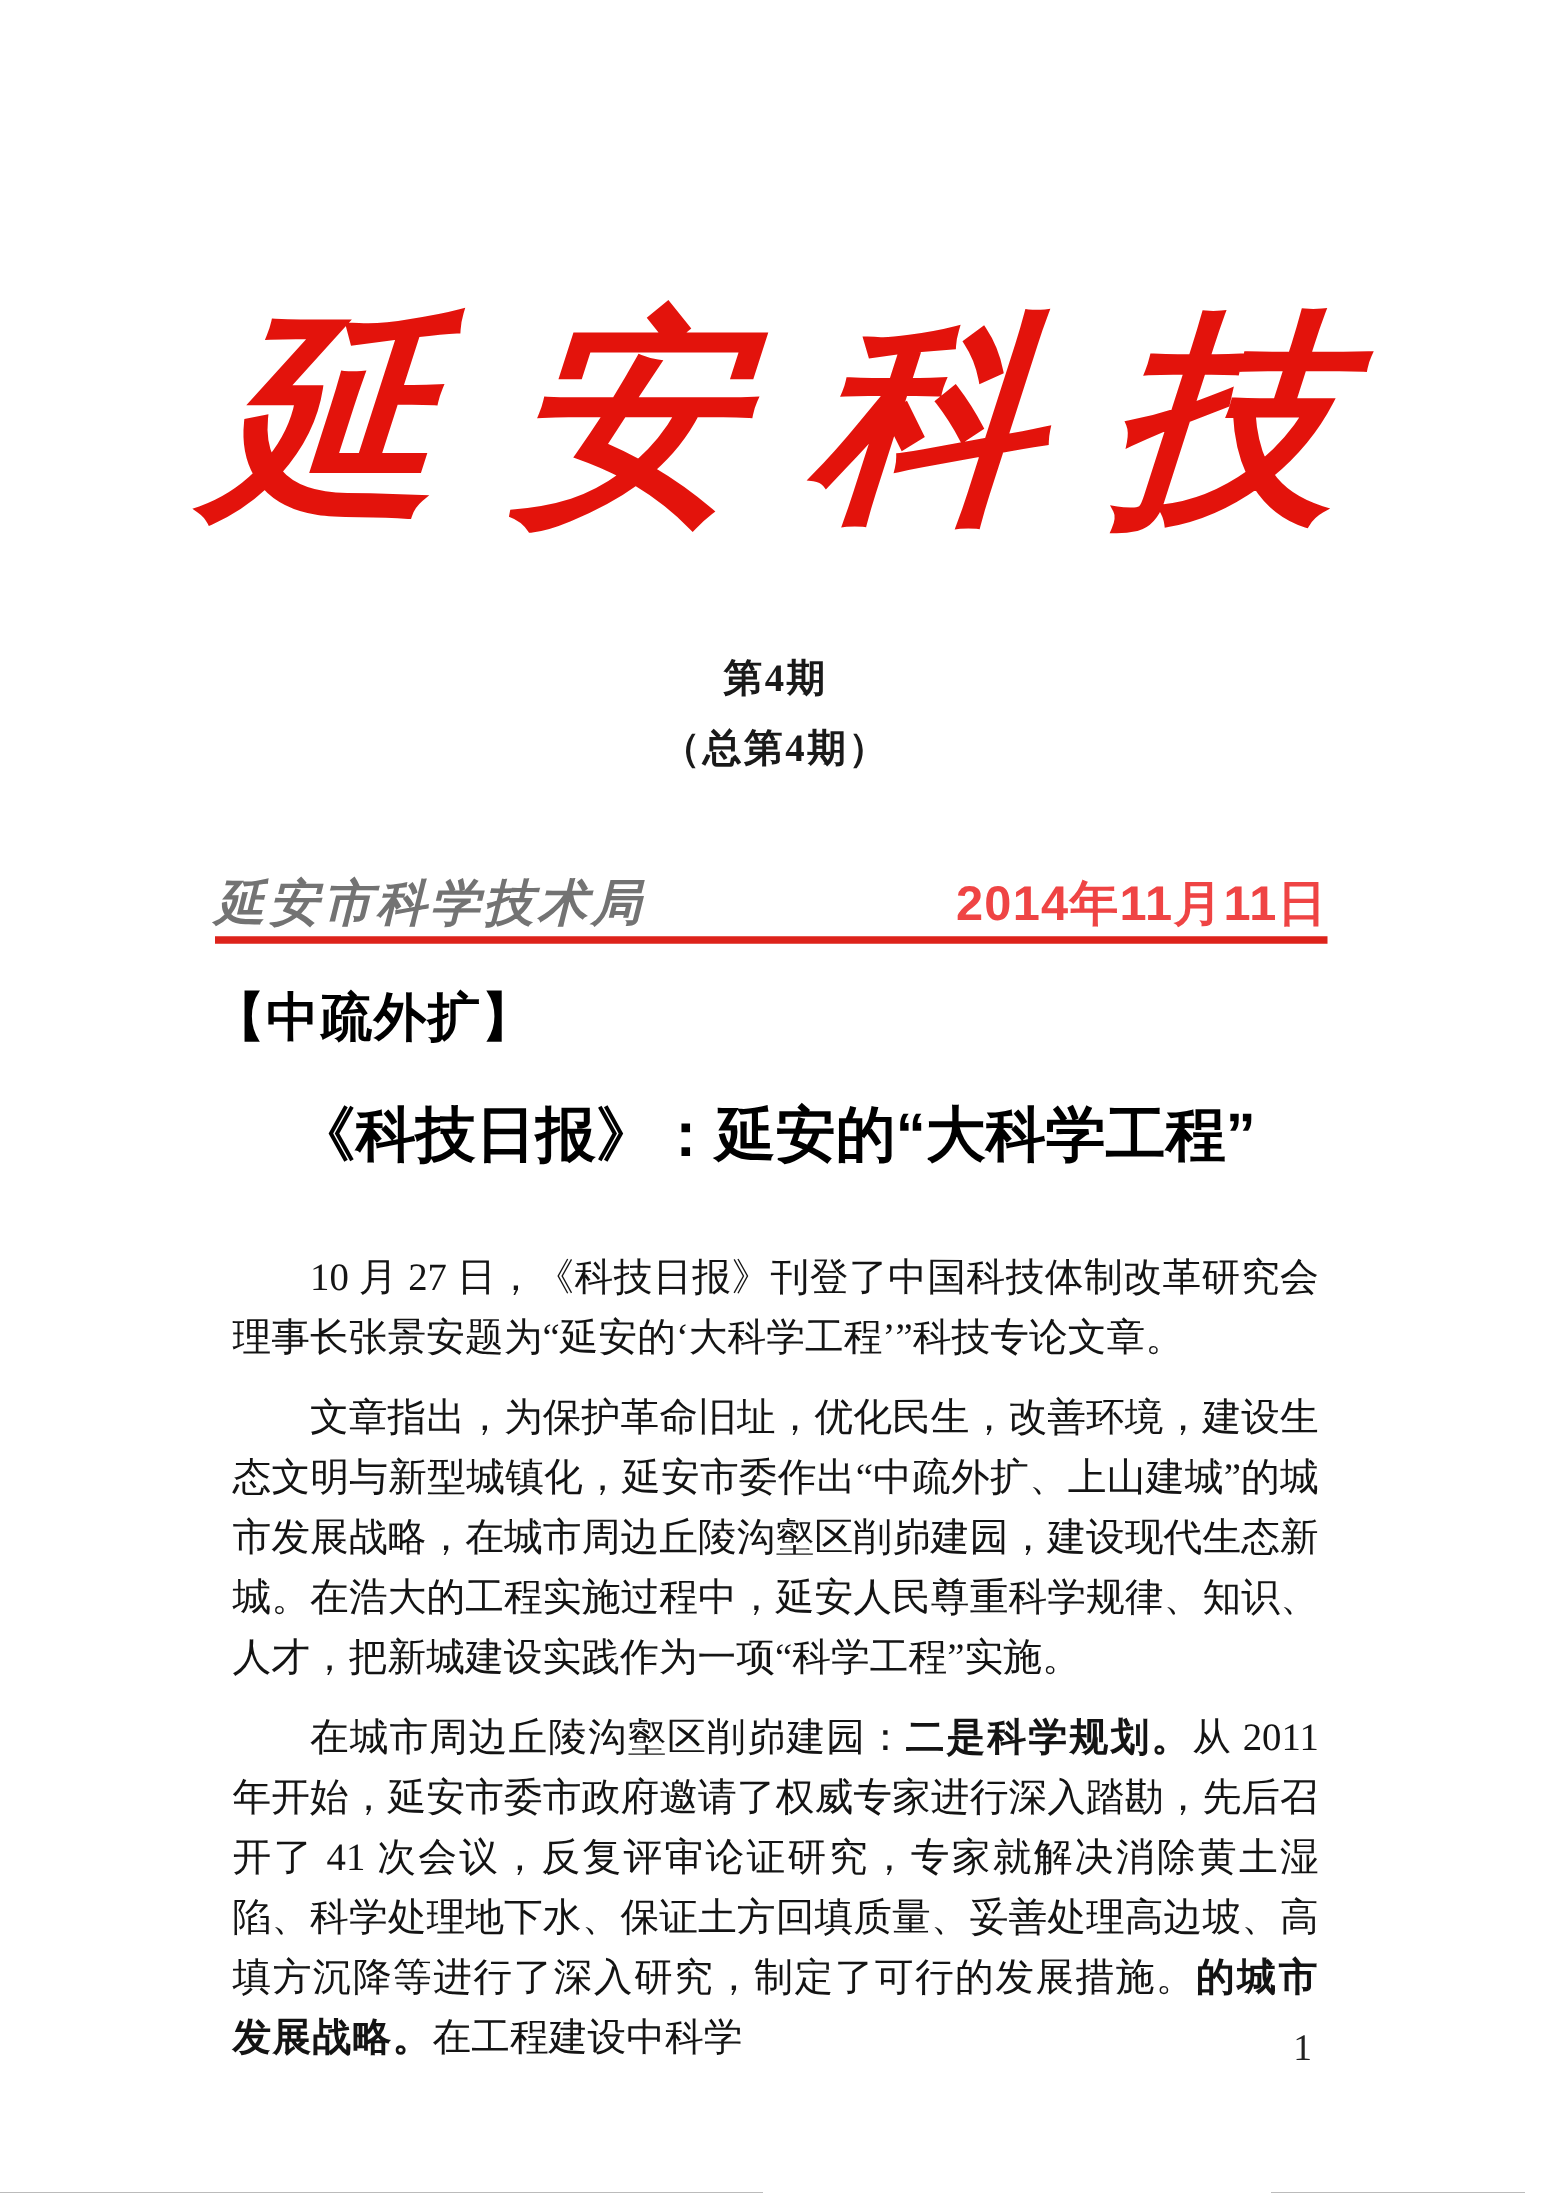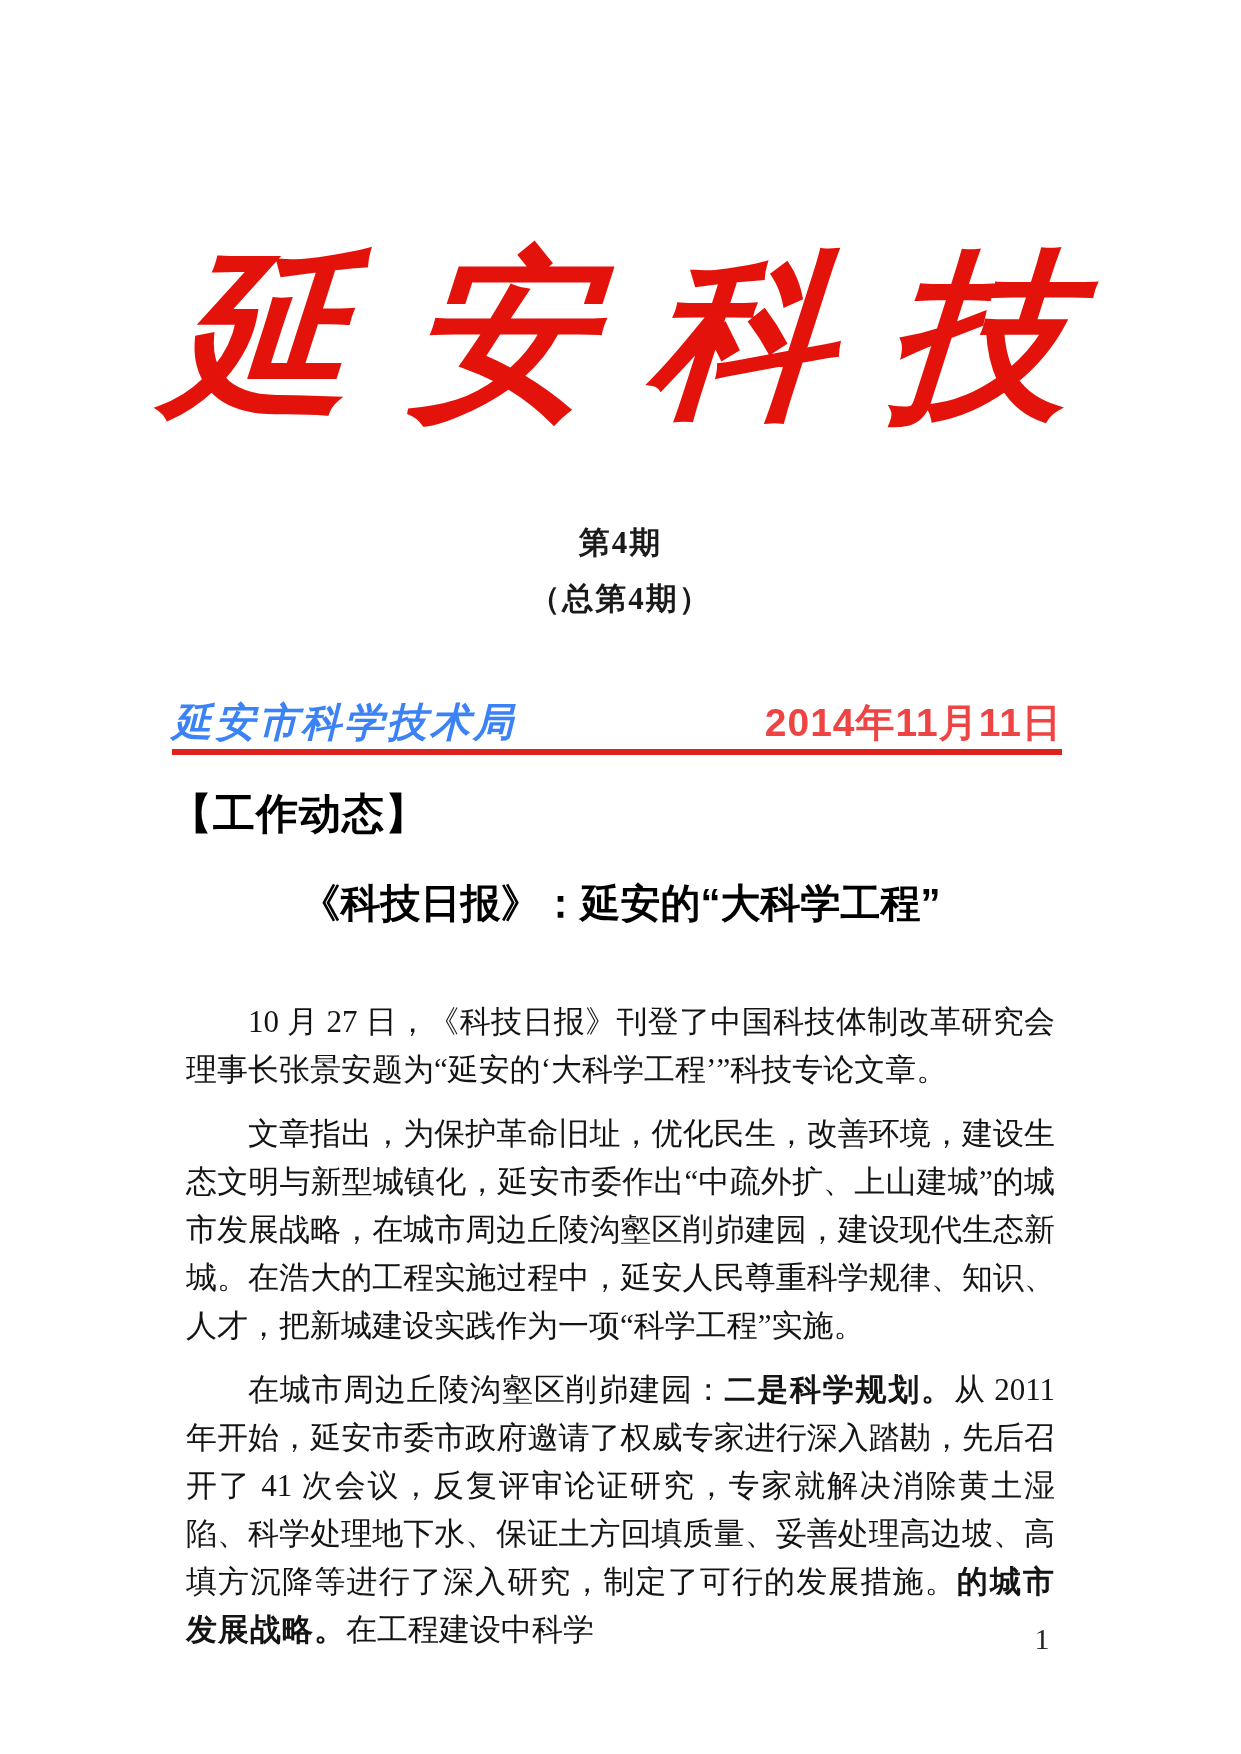--- a/index.html
+++ b/index.html
@@ -55,21 +55,21 @@
     display: flex;
     justify-content: space-between;
     align-items: flex-end;
   }
   .org-name {
     font-family: "Liberation Serif", "DejaVu Serif", serif;
     font-style: italic;
     font-weight: 600;
     font-size: 40px;
     letter-spacing: 3px;
-    color: #3b82f6;
+    color: #737373;
   }
   .issue-date {
     font-family: "Liberation Sans", "DejaVu Sans", sans-serif;
     font-weight: 700;
     font-size: 39px;
     letter-spacing: 1px;
     color: #ef4444;
   }
   .red-rule {
     position: absolute;
@@ -92,21 +92,21 @@
   }
   
   .article-title {
     position: absolute;
     top: 876px;
     left: 170px;
     width: 901px;
     text-align: center;
     font-family: "Liberation Sans", "DejaVu Sans", sans-serif;
     font-weight: 700;
-    font-size: 40px;
+    font-size: 48px;
     color: #000000;
   }
   
   .article-body {
     position: absolute;
     top: 982px;
     left: 170px;
     width: 901px;
     font-size: 31px;
     line-height: 48px;
@@ -143,21 +143,21 @@
 
   <div class="issue-line issue-total">（总第4期）</div>
 
   <div class="masthead-row">
     <span class="org-name">延安市科学技术局</span>
     <span class="issue-date">2014年11月11日</span>
   </div>
 
   <div class="red-rule"></div>
 
-  <div class="section-header">【工作动态】</div>
+  <div class="section-header">【中疏外扩】</div>
 
   <div class="article-title">《科技日报》：延安的“大科学工程”</div>
 
   <div class="article-body">
     <p><span>10 月 27 日，《科技日报》刊登了中国科技体制改革研究会理事长张景安题为“延安的‘大科学工程’”科技专论文章。</span></p>
     <p><span>文章指出，为保护革命旧址，优化民生，改善环境，建设生态文明与新型城镇化，延安市委作出“中疏外扩、上山建城”的城市发展战略，在城市周边丘陵沟壑区削峁建园，建设现代生态新城。在浩大的工程实施过程中，延安人民尊重科学规律、知识、人才，把新城建设实践作为一项“科学工程”实施。</span></p>
     <p><span>在城市周边丘陵沟壑区削峁建园：</span><span class="seg-bold">二是科学规划。</span><span>从 2011 年开始，延安市委市政府邀请了权威专家进行深入踏勘，先后召开了 41 次会议，反复评审论证研究，专家就解决消除黄土湿陷、科学处理地下水、保证土方回填质量、妥善处理高边坡、高填方沉降等进行了深入研究，制定了可行的发展措施。</span><span class="seg-bold">的城市发展战略。</span><span>在工程建设中科学</span></p>
   </div>
 
   <div class="page-number">1</div>

